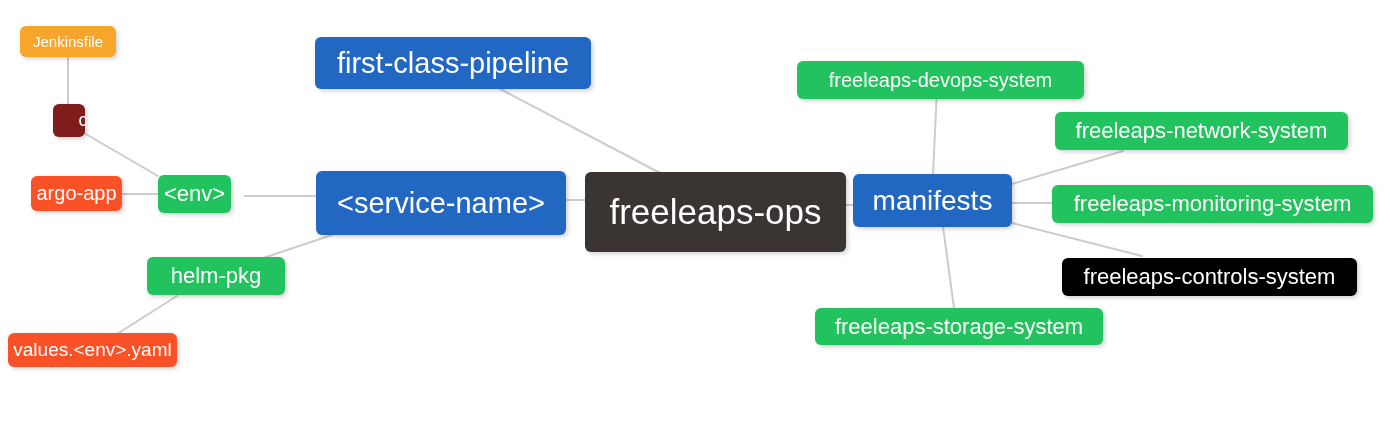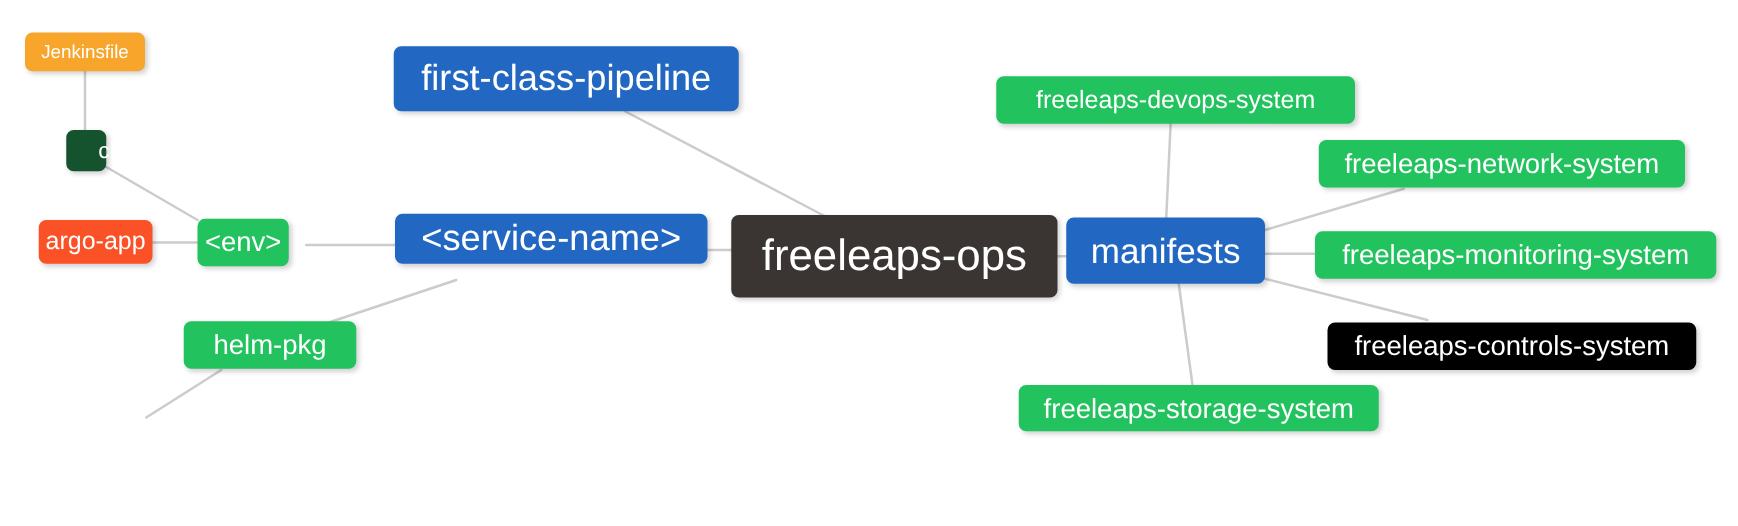--- a/index.html
+++ b/index.html
@@ -58,34 +58,35 @@
     <line x1="846" y1="205" x2="853" y2="205" style="stroke: rgb(204, 204, 204);"></line>
     <line x1="933" y1="174" x2="938" y2="67" style="stroke: rgb(204, 204, 204);"></line>
     <line x1="1012" y1="184" x2="1123" y2="151" style="stroke: rgb(204, 204, 204);"></line>
     <line x1="1012" y1="203" x2="1052" y2="203" style="stroke: rgb(204, 204, 204);"></line>
     <line x1="1012" y1="223" x2="1142" y2="256" style="stroke: rgb(204, 204, 204);"></line>
     <line x1="943" y1="227" x2="954" y2="308" style="stroke: rgb(204, 204, 204);"></line>
   </svg>
 
   <div class="node" style="left: 20px; top: 26px; width: 96px; height: 31px; font-size: 15px; background-color: rgb(247, 166, 43);">Jenkinsfile</div>
 
-  <div class="node" style="left: 53px; top: 104px; width: 31px; height: 33px; font-size: 18px; background-color: #14532d; padding-left: 32px;">ci</div>
+  <div class="node" style="left: 53px; top: 104px; width: 31px; height: 33px; font-size: 18px; background-color: #7f1d1d; padding-left: 32px;">ci</div>
 
   <div class="node" style="left: 31px; top: 176px; width: 91px; height: 35px; font-size: 20px; background-color: rgb(251, 81, 38);">argo-app</div>
 
   <div class="node" style="left: 158px; top: 175px; width: 73px; height: 38px; font-size: 22px; background-color: rgb(34, 194, 94);">&lt;env&gt;</div>
 
-  <div class="node" style="left: 316px; top: 171px; width: 250px; height: 40px; font-size: 29px; background-color: rgb(34, 104, 194);">&lt;service-name&gt;</div>
+  <div class="node" style="left: 316px; top: 171px; width: 250px; height: 64px; font-size: 29px; background-color: rgb(34, 104, 194);">&lt;service-name&gt;</div>
 
   <div class="node" style="left: 147px; top: 257px; width: 138px; height: 38px; font-size: 22px; background-color: rgb(34, 194, 94);">helm-pkg</div>
 
+  <div class="node" style="left: 8px; top: 333px; width: 169px; height: 34px; font-size: 19px; background-color: rgb(251, 81, 38);">values.&lt;env&gt;.yaml</div>
 
   <div class="node" style="left: 315px; top: 37px; width: 276px; height: 52px; font-size: 29px; background-color: rgb(34, 104, 194);">first-class-pipeline</div>
 
-  <div class="node" style="left: 585px; top: 172px; width: 261px; height: 66px; font-size: 35px; background-color: rgb(58, 52, 51);">freeleaps-ops</div>
+  <div class="node" style="left: 585px; top: 172px; width: 261px; height: 80px; font-size: 35px; background-color: rgb(58, 52, 51);">freeleaps-ops</div>
 
   <div class="node" style="left: 853px; top: 174px; width: 159px; height: 53px; font-size: 28px; background-color: rgb(34, 104, 194);">manifests</div>
 
   <div class="node" style="left: 797px; top: 29px; width: 287px; height: 38px; font-size: 20px; background-color: rgb(34, 194, 94); margin-top: 32px;">freeleaps-devops-system</div>
 
   <div class="node" style="left: 1055px; top: 112px; width: 293px; height: 38px; font-size: 22px; background-color: rgb(34, 194, 94);">freeleaps-network-system</div>
 
   <div class="node" style="left: 1052px; top: 185px; width: 321px; height: 38px; font-size: 22px; background-color: rgb(34, 194, 94);">freeleaps-monitoring-system</div>
 
   <div class="node" style="left: 1062px; top: 258px; width: 295px; height: 38px; font-size: 22px; background-color: #000000;">freeleaps-controls-system</div>

